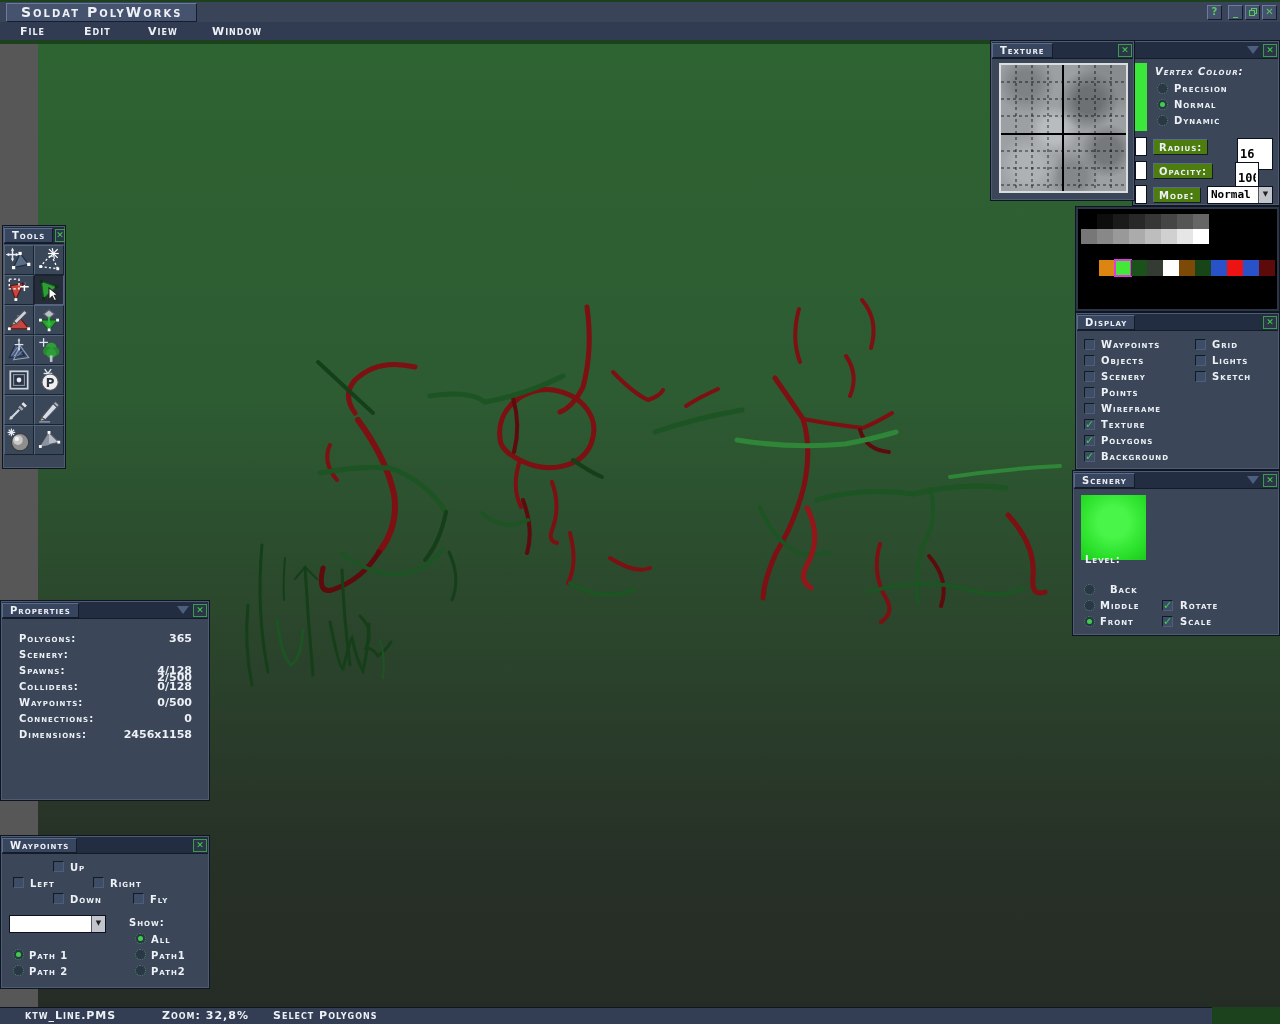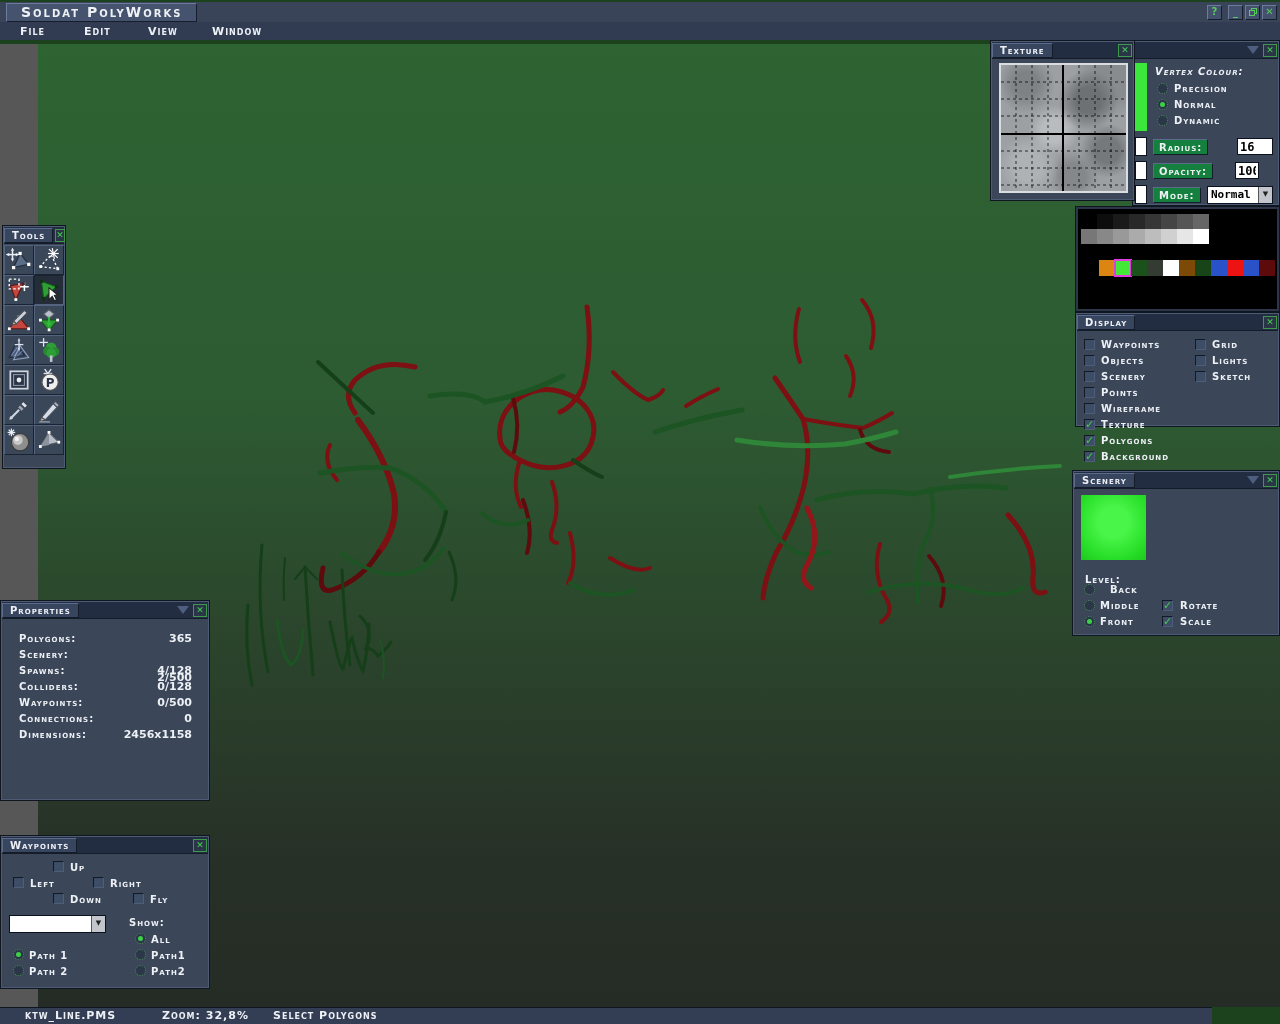--- a/index.html
+++ b/index.html
@@ -55,22 +55,22 @@
     border:1px solid; border-color:#121a28 #4d5d7a #4d5d7a #121a28; }
   .cb .tick { display:none; color:#3ecf49; font-size:11px; line-height:9px; margin-left:0; font-variant:normal; }
   .cb.checked .tick { display:block; }
   .rb { position:absolute; width:11px; height:11px; border-radius:50%;
     background:#2b3749; border:1px dotted #4f8f5a; }
   .rb.on::after { content:""; position:absolute; left:2px; top:2px; width:5px; height:5px;
     border-radius:50%; background:#3ecf49; }
   .lbl { position:absolute; font-size:10px; letter-spacing:1px; white-space:nowrap; }
   input.field { position:absolute; background:#fff; color:#000; border:1px solid #0c121d;
     font-family:"DejaVu Sans Mono","Liberation Mono",monospace; font-size:12px; font-weight:bold;
-    padding:0 2px; height:17px; }
-  .raised { position:absolute; height:16px; background:#15803d; border:1px solid;
+    padding:15px 2px; height:17px; }
+  .raised { position:absolute; height:16px; background:#4d7c0f; border:1px solid;
     border-color:#5b6b8c #141b29 #141b29 #5b6b8c; font-size:10px; letter-spacing:1px;
     padding:0 5px; display:flex; align-items:center; }
   .dropdown { position:absolute; height:18px; background:#fff; border:1px solid #0c121d; display:flex; }
   .dropdown .dtext { flex:1; color:#000; font-family:"DejaVu Sans Mono","Liberation Mono",monospace;
     font-variant:normal; font-size:11px; line-height:16px; padding-left:3px; overflow:hidden; }
   .dd-btn { width:14px; background:#c2c6cc; border-left:1px solid #555; color:#222;
     font-size:7px; line-height:15px; text-align:center; font-variant:normal; }
   
   .tool-grid { display:grid; grid-template-columns:30px 30px; padding:0 0 1px 1px; }
   .tool-btn { width:30px; height:30px; background:#3a4759; border:1px solid;
@@ -449,21 +449,21 @@
         <div class="swatch" style="background: rgb(124, 74, 6);"></div>
         <div class="swatch" style="background: rgb(23, 69, 23);"></div>
         <div class="swatch" style="background: rgb(42, 82, 200);"></div>
         <div class="swatch" style="background: rgb(238, 19, 19);"></div>
         <div class="swatch" style="background: rgb(42, 82, 200);"></div>
         <div class="swatch" style="background: rgb(93, 10, 10);"></div>
       </div>
   </div>
 </div>
 
-<div class="panel" style="left:1075px;top:312px;width:205px;height:115px;">
+<div class="panel" style="left:1075px;top:312px;width:205px;height:158px;">
   <div class="phead">
     <div class="plabel">Display</div>
     <span class="spacer"></span>
     <div class="pclose">✕</div>
   </div>
   <span class="cb" style="left:8px;top:26px;"></span>
   <div class="lbl" style="left:25px;top:26px;">Waypoints</div>
   <span class="cb" style="left:8px;top:42px;"></span>
   <div class="lbl" style="left:25px;top:42px;">Objects</div>
   <span class="cb" style="left:8px;top:58px;"></span>
@@ -492,21 +492,21 @@
   <div class="lbl" style="left:136px;top:58px;">Sketch</div>
 </div>
 
 <div class="panel" style="left:1072px;top:470px;width:208px;height:166px;">
   <div class="phead">
     <div class="plabel">Scenery</div>
     <div class="pcollapse"></div>
     <div class="pclose">✕</div>
   </div>
   <div class="scn-preview"></div>
-  <div class="lbl" style="left:12px;top:83px;margin-top:20px;">Level:</div>
+  <div class="lbl" style="left:12px;top:83px;">Level:</div>
   <span class="rb" style="left:11px;top:113px;"></span>
   <div class="lbl" style="left:28px;top:113px;padding-left:9px;">Back</div>
   <span class="rb" style="left:11px;top:129px;"></span>
   <div class="lbl" style="left:27px;top:129px;">Middle</div>
   <span class="rb on" style="left:11px;top:145px;"></span>
   <div class="lbl" style="left:27px;top:145px;">Front</div>
   <span class="cb checked" style="left:89px;top:129px;">
       <span class="tick">✓</span>
     </span>
   <div class="lbl" style="left:107px;top:129px;">Rotate</div>

